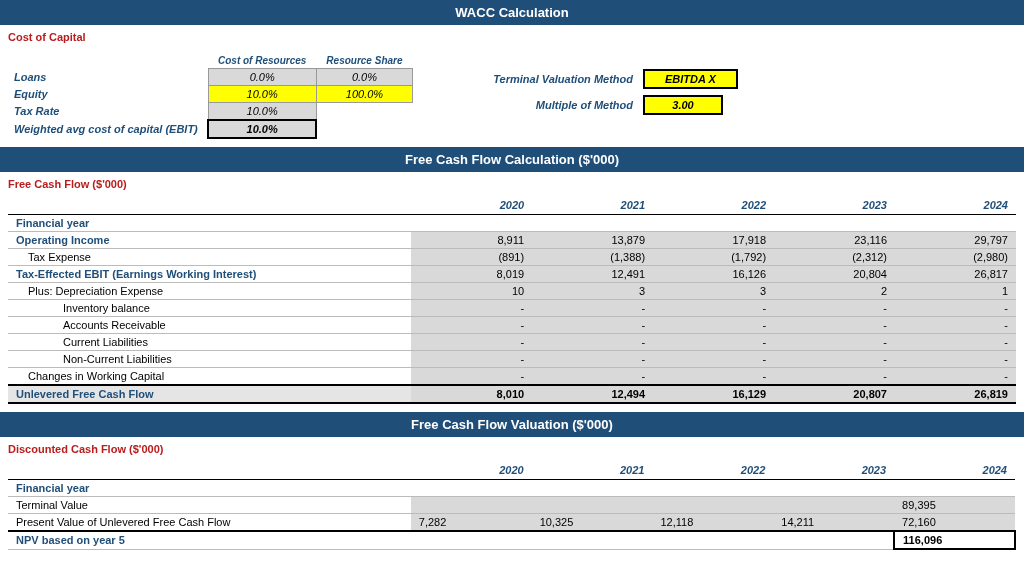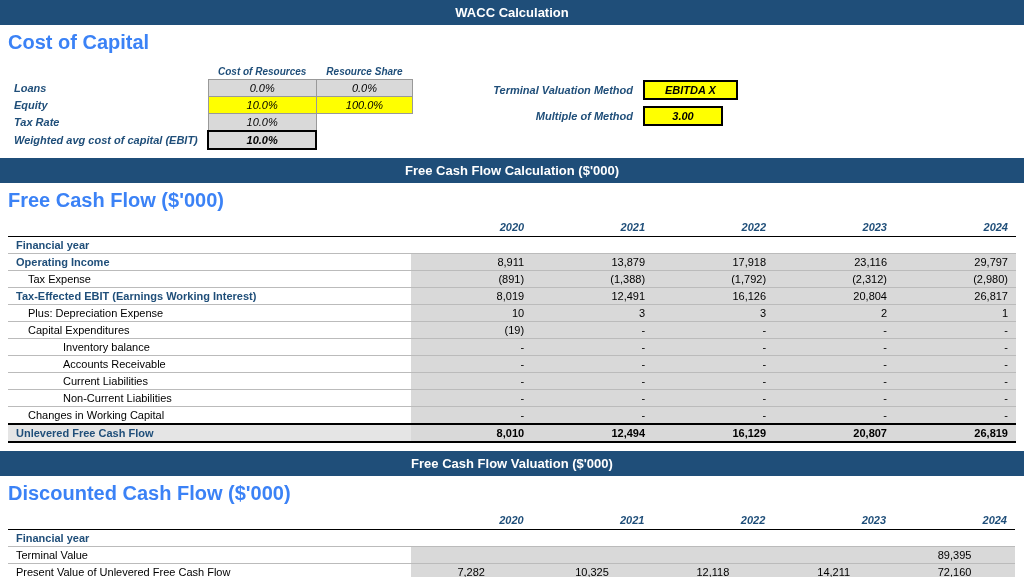--- a/index.html
+++ b/index.html
@@ -14,23 +14,23 @@
     .section-header {
       background: #1f4e79;
       color: #fff;
       text-align: center;
       font-weight: bold;
       font-size: 13px;
       padding: 5px;
     }
 
     .sub-section-title {
-      color: #3b82f6;
-      font-weight: bold;
-      font-size: 20px;
+      color: #b91c1c;
+      font-weight: bold;
+      font-size: 11px;
       padding: 6px 8px 2px 8px;
     }
 
     
     .wacc-container {
       padding: 4px 8px 8px 8px;
       display: flex;
       gap: 20px;
       font-style: italic;
     }
@@ -166,21 +166,21 @@
       border-bottom: 1px solid #000;
     }
 
     .dcf-table th.label-col {
       text-align: left;
       min-width: 300px;
     }
 
     .dcf-table td {
       padding: 2px 8px;
-      text-align: center;
+      text-align: left;
       font-size: 11px;
       background: #d9d9d9;
       border-bottom: 1px solid #bbb;
     }
 
     .dcf-table td.label-col {
       text-align: left;
       background: #fff;
     }
 
@@ -302,28 +302,20 @@
         </tr>
         <tr>
           <td class="label-col indent1">Plus: Depreciation Expense</td>
           <td>10</td>
           <td>3</td>
           <td>3</td>
           <td>2</td>
           <td>1</td>
         </tr>
         <tr>
-          <td class="label-col indent1">Capital Expenditures</td>
-          <td>(19)</td>
-          <td>-</td>
-          <td>-</td>
-          <td>-</td>
-          <td>-</td>
-        </tr>
-        <tr>
           <td class="label-col indent3">Inventory balance</td>
           <td>-</td>
           <td>-</td>
           <td>-</td>
           <td>-</td>
           <td>-</td>
         </tr>
         <tr>
           <td class="label-col indent3">Accounts Receivable</td>
           <td>-</td>

